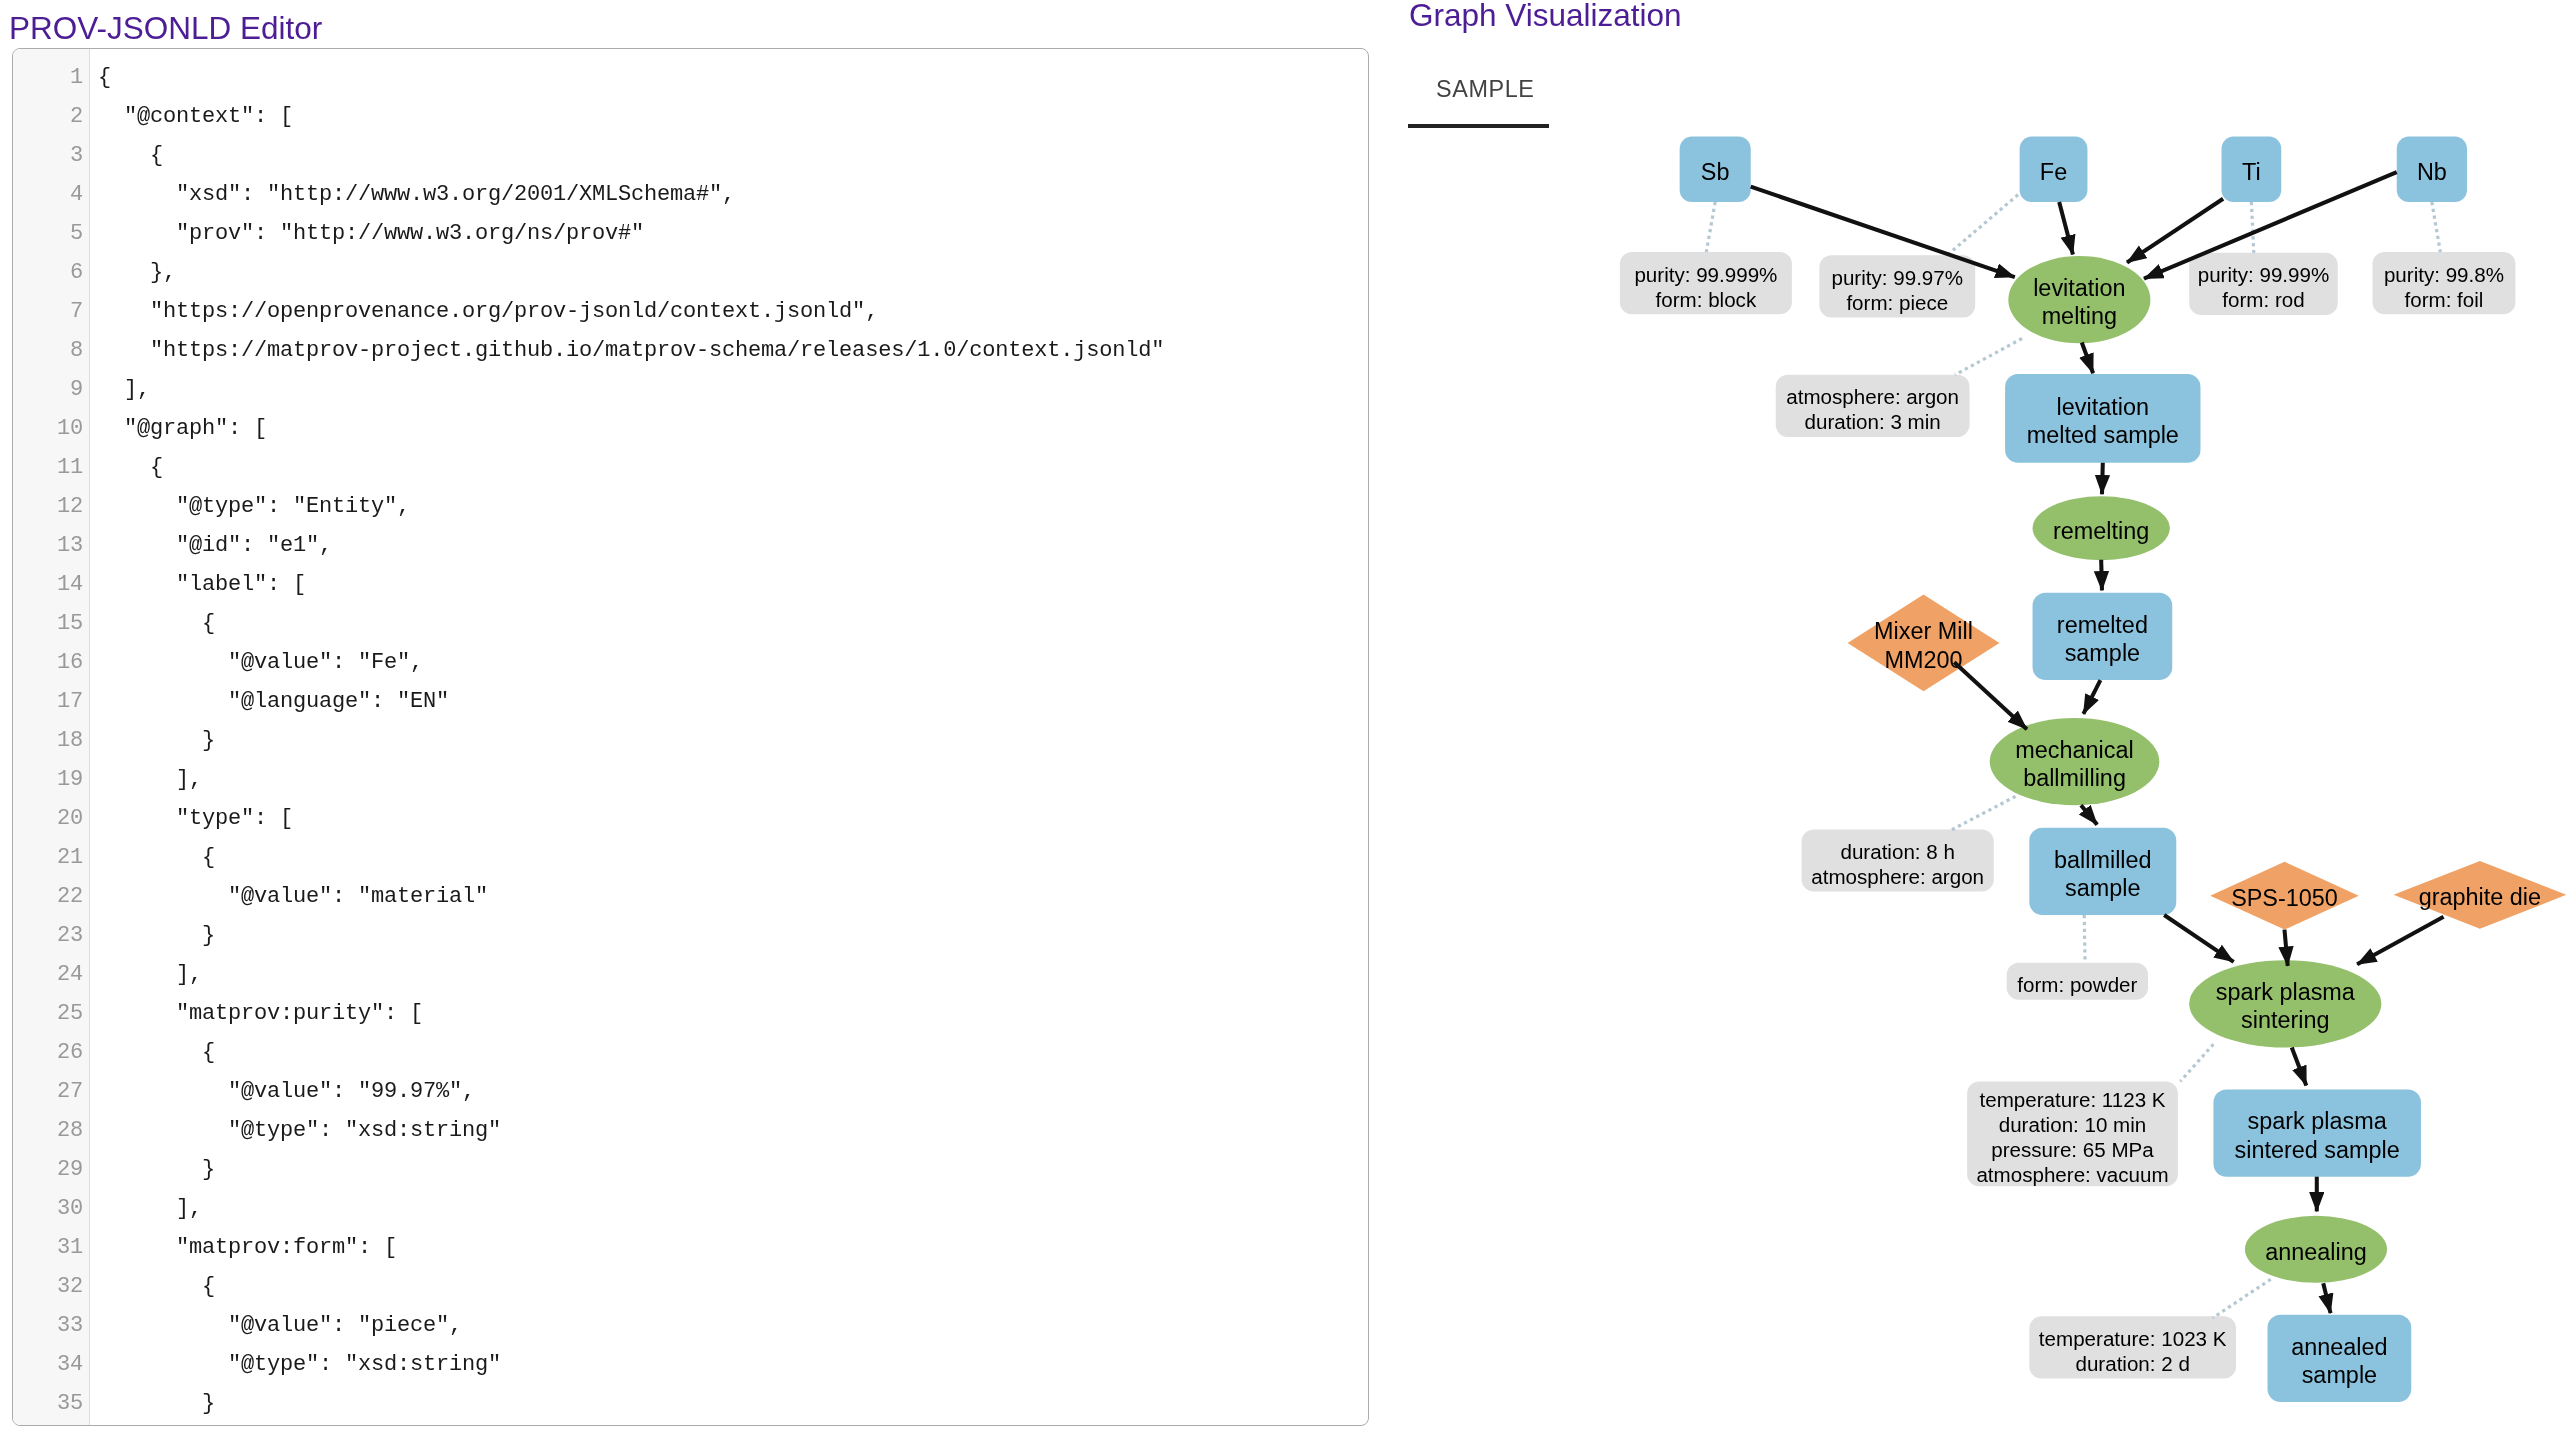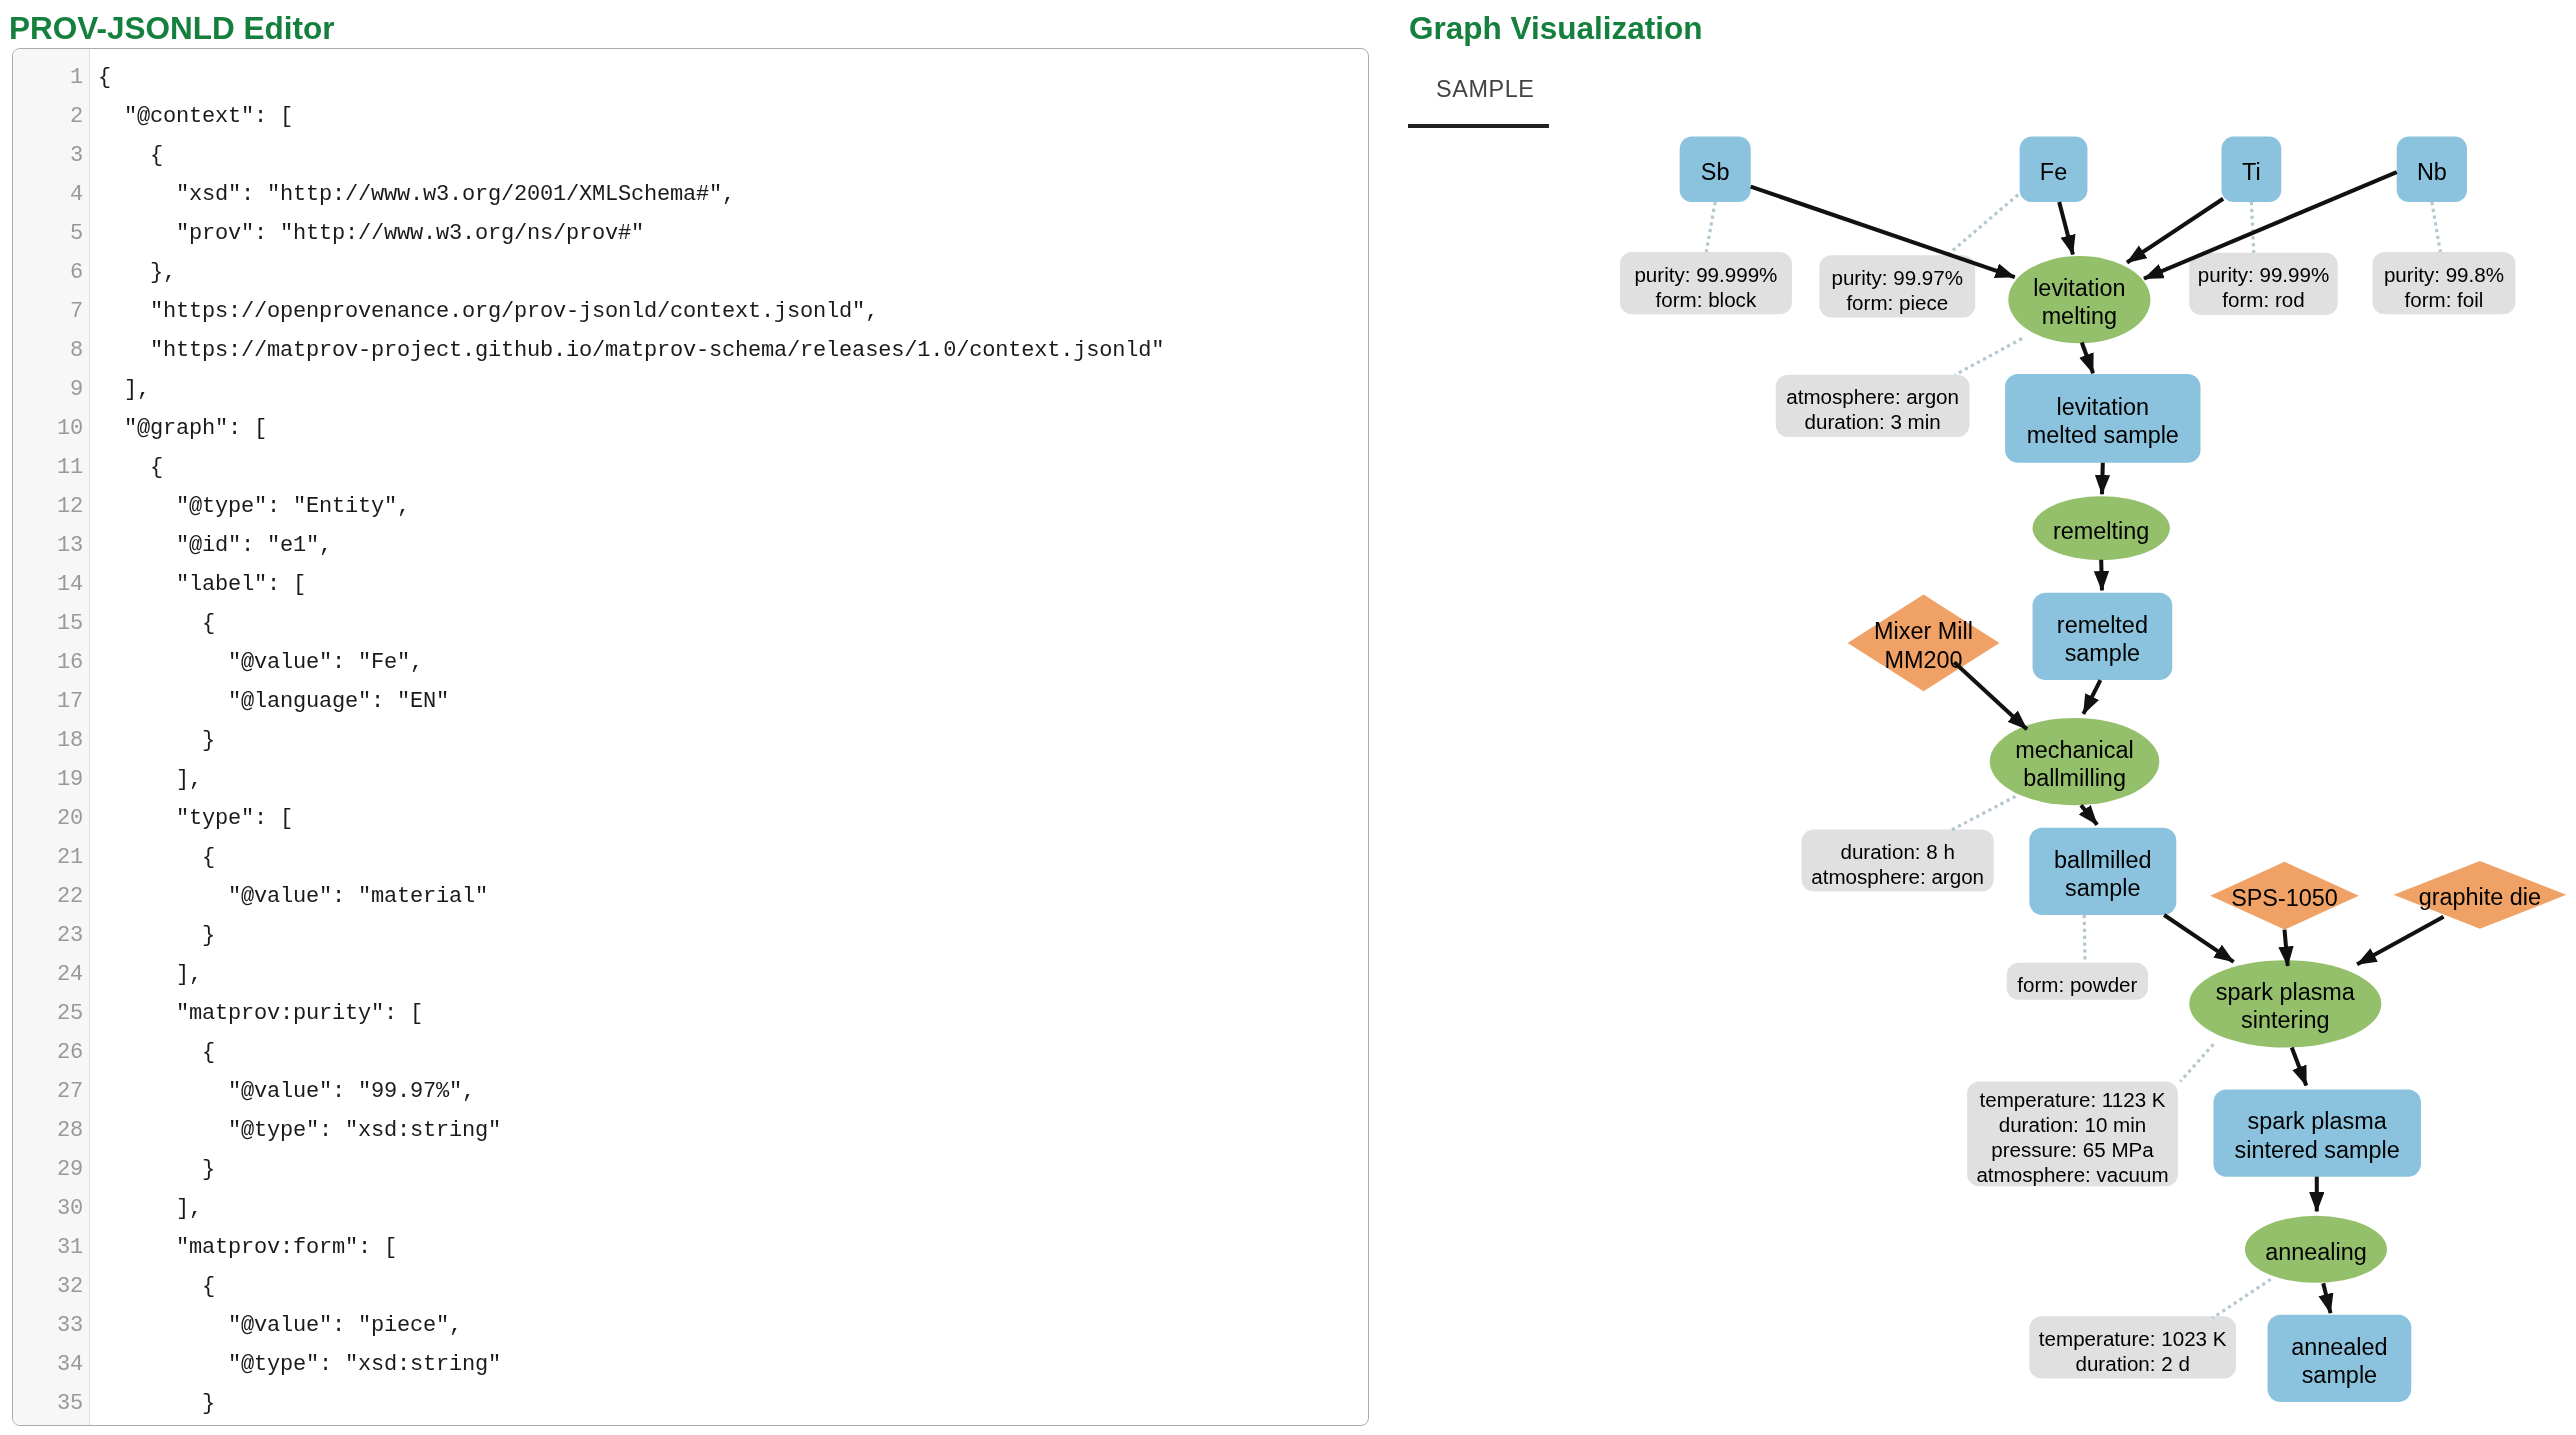--- a/index.html
+++ b/index.html
@@ -1,35 +1,35 @@
 <!DOCTYPE html>
 <html style="font-size:13px"><head>
 <meta charset="utf-8">
 <style>
 * { margin:0; padding:0; box-sizing:border-box; }
 html,body { width:2576px; height:1436px; background:#fff; overflow:hidden;
   font-family:"Liberation Sans", sans-serif; }
-.title { position:absolute; font-size:31.5px; line-height:31.5px; font-weight:bold; color:#15803d; }
+.title { position:absolute; font-size:31.5px; line-height:31.5px; font-weight:normal; color:#4c1d95; }
 #editorbox { position:absolute; left:12px; top:48px; width:1357px; height:1378px;
   border:1.6px solid #ababab; border-radius:8px; background:#fff; overflow:hidden; }
 #gutterbg { position:absolute; left:0; top:0; bottom:0; width:77px; background:#f7f7f7;
   border-right:0.8px solid #ddd; }
 pre { position:absolute; top:9px; font-family:"Liberation Mono", monospace;
   font-size:22px; line-height:39px; letter-spacing:-0.2px; }
 pre.gutter { left:0; width:70px; text-align:right; color:#999; }
 pre.code { left:85px; color:#1a1a1a; }
 #sample { position:absolute; left:1436px; top:78px; font-size:23.4px; line-height:23.4px; letter-spacing:0.6px;
   color:#434343; }
 #tabline { position:absolute; left:1408px; top:124px; width:141px; height:4px; background:#222; }
 .graph { position:absolute; left:0; top:0; }
 </style>
 </head>
 <body>
 <div class="title" style="left:9px; top:13px;">PROV-JSONLD Editor</div>
-<div class="title" style="left:1409px; top:13px;">Graph Visualization</div>
+<div class="title" style="left:1409px; top:0;">Graph Visualization</div>
 <div id="sample">SAMPLE</div>
 <div id="tabline"></div>
 <div id="editorbox">
     <div id="gutterbg"></div>
     <pre class="gutter">1
 2
 3
 4
 5
 6

